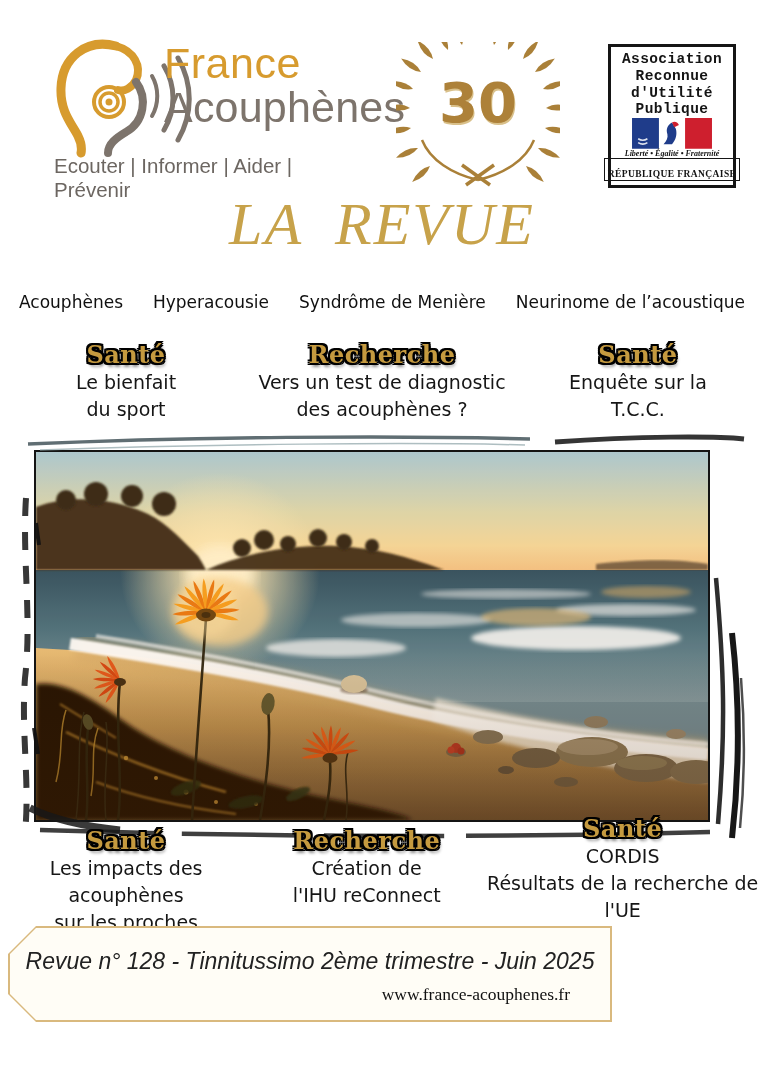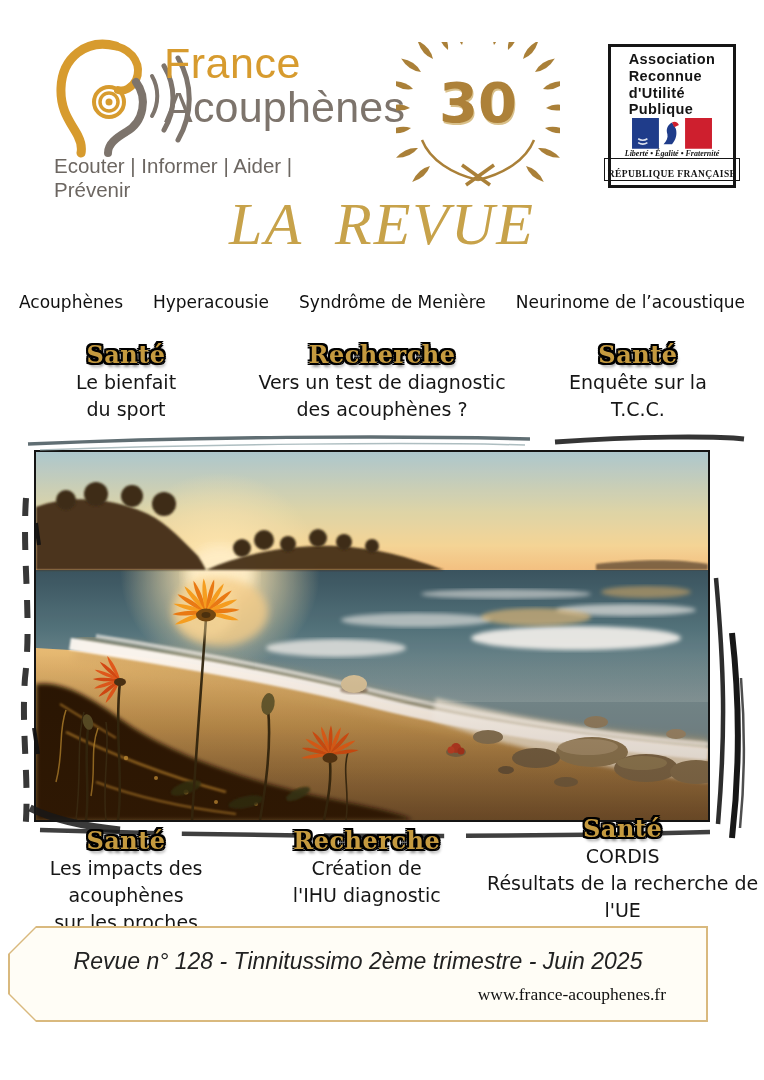--- a/index.html
+++ b/index.html
@@ -19,22 +19,22 @@
   .l30{position:absolute;left:0;top:28px;width:164px;text-align:center;
        font-family:"DejaVu Sans",sans-serif;font-weight:bold;font-size:56px;color:#ad8139;
        text-shadow:1px 2px 0 #d9c08a;}
   .lans{position:absolute;left:0;top:96px;width:164px;text-align:center;
         font-family:"DejaVu Sans",sans-serif;font-size:23px;color:#ad8139;
         text-shadow:1px 1px 0 #d9c08a;}
 
   .arup{position:absolute;left:608px;top:44px;width:128px;height:144px;border:3px solid #151515;
         box-sizing:border-box;background:#fff;display:flex;flex-direction:column;
         align-items:center;justify-content:space-between;padding:4px 3px;}
-  .arup-title{font-family:Liberation Sans, sans-serif;font-weight:bold;font-size:14.5px;
-        line-height:1.16;color:#141414;letter-spacing:.4px;}
+  .arup-title{font-family:Liberation Mono, monospace;font-weight:bold;font-size:14.5px;
+        line-height:1.16;text-align:center;color:#141414;letter-spacing:.4px;}
   .flag{width:100px;height:31px;display:block;}
   .motto{font-family:"Liberation Serif",serif;font-style:italic;font-weight:bold;
         font-size:8px;color:#141414;white-space:nowrap;}
   .republic{font-family:"Liberation Serif",serif;font-weight:bold;font-size:9.5px;
         letter-spacing:.4px;color:#141414;border:1.5px solid #151515;padding:10px 3px 1px;
         white-space:nowrap;}
 
   
   .masthead{position:absolute;left:0;top:190px;width:764px;margin:0;text-align:center;
         font-family:"Liberation Serif",serif;font-style:italic;font-weight:400;
@@ -57,21 +57,21 @@
   .teaser .tline:first-of-type{margin-top:9px;}
 
   
   .photo-wrap{position:absolute;left:0;top:0;margin:0;}
   .brush{position:absolute;left:10px;top:428px;width:740px;height:424px;pointer-events:none;}
   .photo-frame{position:absolute;left:34px;top:450px;width:672px;height:368px;
         border:2.5px solid #141414;box-sizing:content-box;overflow:hidden;background:#6d8a96;}
   .scene{display:block;width:672px;height:368px;}
 
   
-  .banner{position:absolute;left:8px;top:926px;width:700px;height:96px;background:#d9b97e;
+  .banner{position:absolute;left:8px;top:926px;width:604px;height:96px;background:#d9b97e;
      clip-path:polygon(28px 0,720px 0,748px 28px,748px 68px,720px 96px,28px 96px,0 68px,0 28px);}
   .banner-inner{position:absolute;inset:2px;background:#fffdf6;
      clip-path:polygon(26px 0,718px 0,744px 26px,744px 66px,718px 92px,26px 92px,0 66px,0 26px);}
   .issue{position:absolute;left:0;top:20px;width:100%;text-align:center;
      font-family:"Liberation Sans",sans-serif;font-style:italic;font-size:23px;color:#222222;}
   .site{position:absolute;right:40px;top:56px;font-family:"Liberation Serif",serif;
      font-size:17.5px;color:#111111;}
 </style>
 </head>
 <body>
@@ -380,21 +380,21 @@
 
   <section class="teasers teasers-bottom">
     <article class="teaser">
       <div class="cat">Santé</div>
       <div class="tline">Les impacts des acouphènes</div>
       <div class="tline">sur les proches</div>
     </article>
     <article class="teaser">
       <div class="cat">Recherche</div>
       <div class="tline">Création de</div>
-      <div class="tline">l'IHU diagnostic</div>
+      <div class="tline">l'IHU reConnect</div>
     </article>
     <article class="teaser raised">
       <div class="cat">Santé</div>
       <div class="tline">CORDIS</div>
       <div class="tline">Résultats de la recherche de l'UE</div>
     </article>
   </section>
 
   <footer class="banner">
     <div class="banner-inner">

